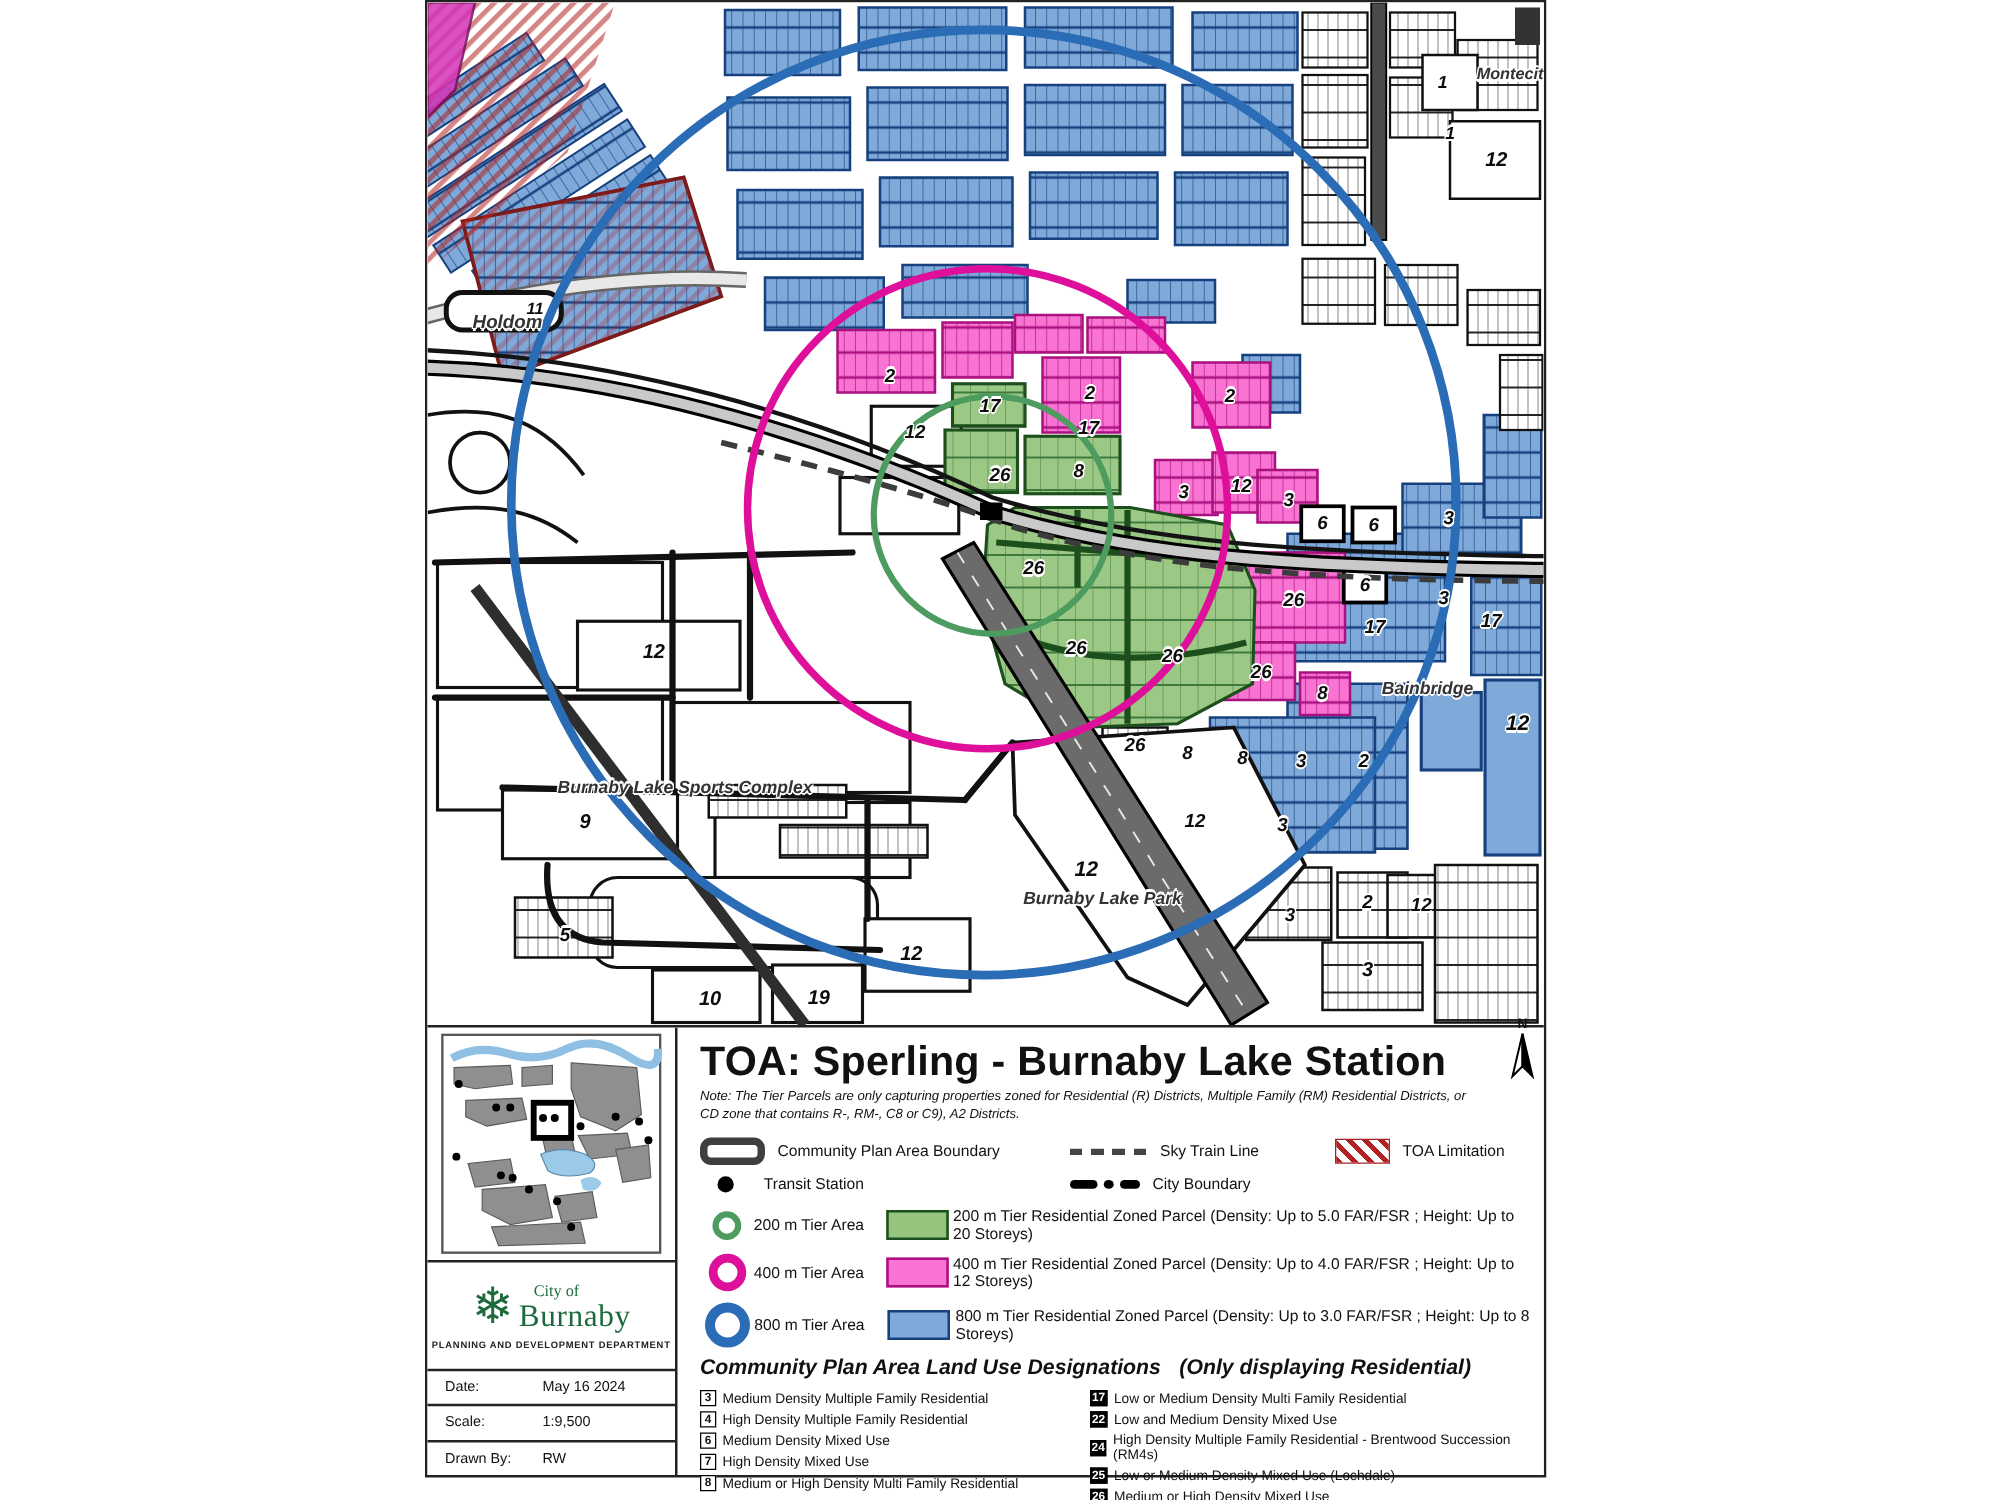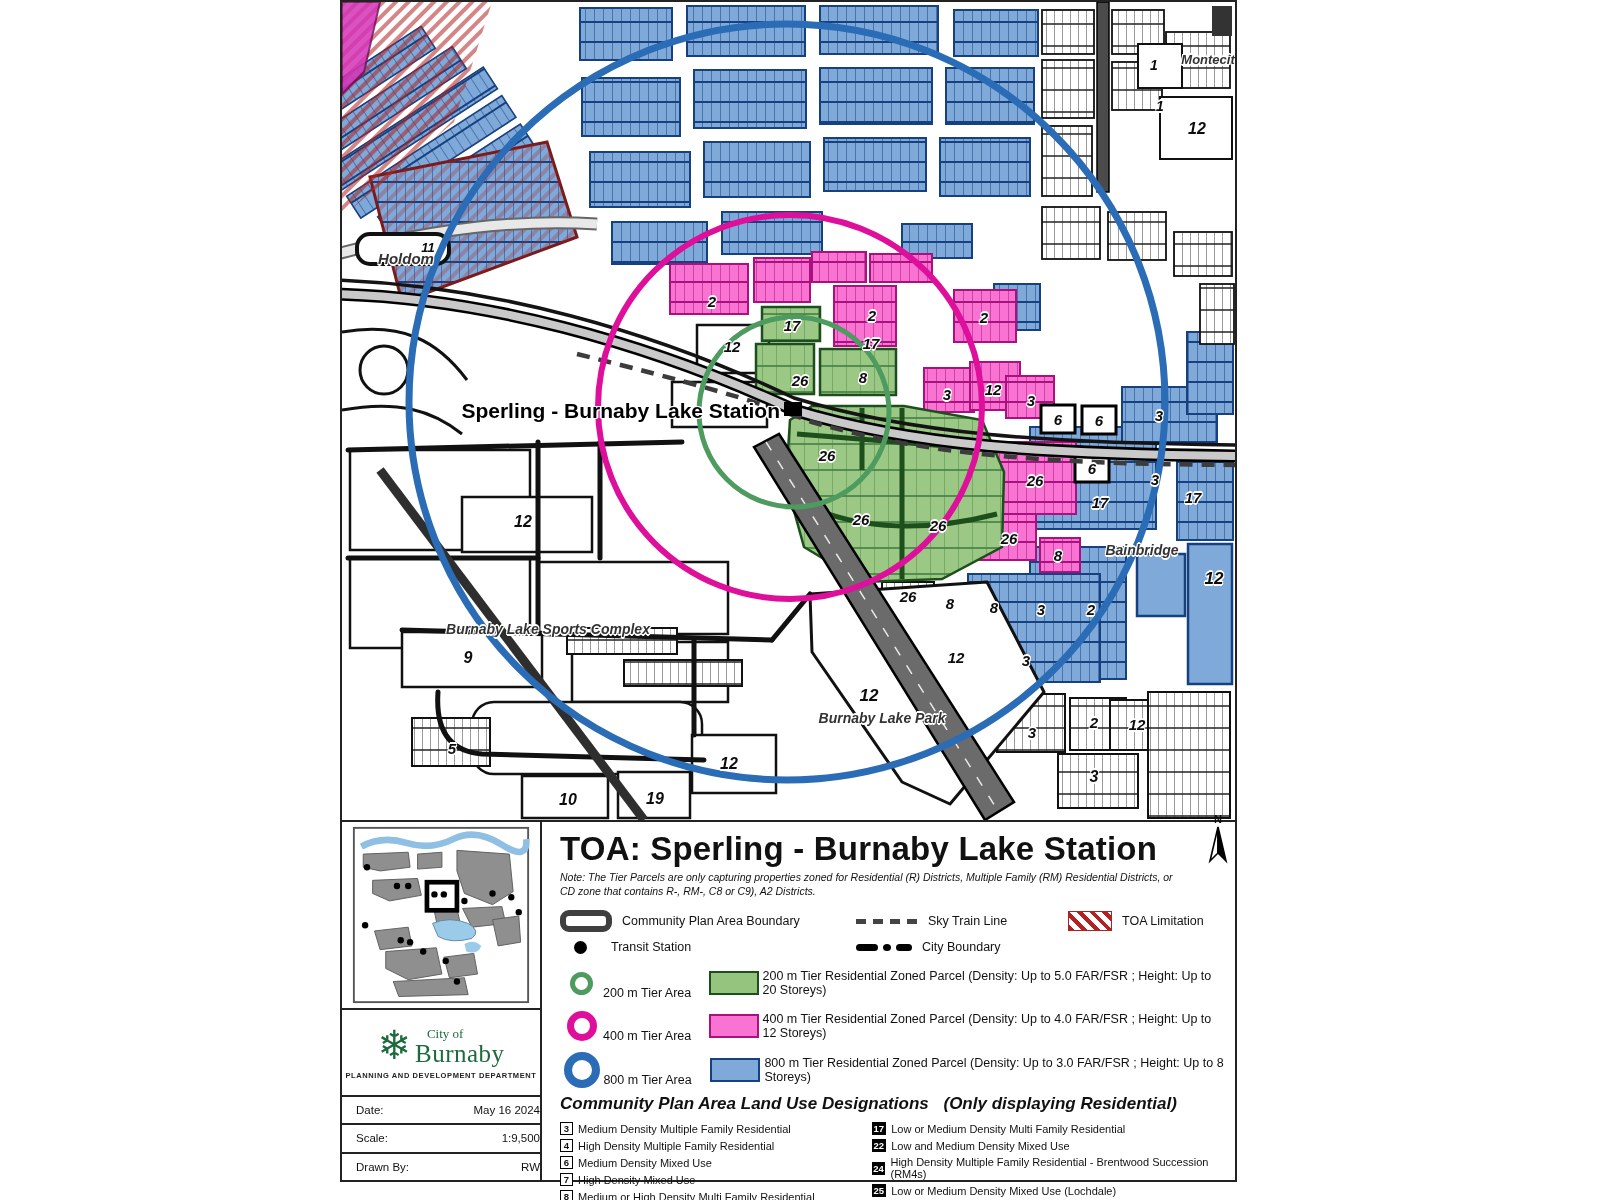--- a/index.html
+++ b/index.html
@@ -21,42 +21,42 @@
   .logo-box{height:86px;border-bottom:2px solid #222;display:flex;flex-direction:column;align-items:center;justify-content:center;}
   .logo-row{display:flex;align-items:center;gap:4px;}
   .logo-flake{font-family:"DejaVu Sans",sans-serif;font-size:40px;line-height:1;color:#1d6b3c;}
   .logo-text{font-family:"Liberation Serif",serif;color:#1d6b3c;line-height:1;}
   .logo-cityof{font-size:13px;margin-left:12px;}
   .logo-burnaby{font-size:25px;letter-spacing:.5px;}
   .dept{font-size:7.5px;font-weight:bold;letter-spacing:.6px;margin-top:5px;color:#222;}
   .meta-row{height:27px;display:flex;align-items:center;font-size:11.5px;border-bottom:2px solid #222;}
   .meta-row:last-child{border-bottom:none;}
   .meta-label{width:78px;padding-left:14px;}
-  .meta-value{flex:1;text-align:right;}
+  .meta-value{flex:1;text-align:left;}
 
   .right-col{flex:1;position:relative;padding:6px 10px 0 18px;box-sizing:border-box;}
   .map-title{font-size:33px;font-weight:bold;letter-spacing:.2px;margin:2px 0 3px 0;}
   .note{font-style:italic;font-size:10.5px;line-height:1.3;width:620px;color:#111;}
   .legend-top{display:grid;grid-template-columns:296px 212px 1fr;row-gap:8px;margin-top:12px;}
   .leg{display:flex;align-items:center;gap:10px;font-size:12.5px;}
   .sw-boundary{width:40px;height:10px;border:6px solid #3f3f3f;border-radius:9px;background:#fff;}
   .sw-skytrain{width:62px;height:5px;background:repeating-linear-gradient(90deg,#444 0 10px,transparent 10px 17px);}
   .sw-toa{width:42px;height:18px;border:1px solid #a22;background:repeating-linear-gradient(45deg,#b22222 0 4px,#fff 4px 9px);}
   .sw-station{width:13px;height:13px;border-radius:50%;background:#000;margin-left:14px;}
   .sw-cityb{display:flex;align-items:center;gap:5px;}
   .sw-cityb .d1{width:22px;height:7px;background:#000;border-radius:4px;}
   .sw-cityb .d2{width:8px;height:7px;background:#000;border-radius:50%;}
   .sw-cityb .d3{width:16px;height:7px;background:#000;border-radius:4px;}
   .tiers{margin-top:12px;display:flex;flex-direction:column;gap:9px;}
   .tier-row{display:flex;align-items:center;font-size:12.5px;}
   .ringbox{width:48px;display:flex;justify-content:center;}
   .ring200{width:13px;height:13px;border:5px solid #4e9b5f;border-radius:50%;}
   .ring400{width:16px;height:16px;border:7px solid #de109b;border-radius:50%;}
   .ring800{width:20px;height:20px;border:8px solid #2a6cb5;border-radius:50%;}
-  .tier-area{width:118px;margin-top:20px;}
+  .tier-area{width:118px;}
   .swatchbox{width:60px;display:flex;justify-content:flex-start;}
   .parcel-sw{width:46px;height:20px;border:2px solid;}
   .p200{background:#94c47d;border-color:#1c4f1c;}
   .p400{background:#f973d2;border-color:#a9117f;}
   .p800{background:#7fa9d9;border-color:#16407e;}
   .lu-head{margin-top:6px;font-size:17px;font-weight:bold;font-style:italic;}
   .lu-sub{margin-left:10px;}
   .lu-cols{display:flex;margin-top:8px;}
   .lu-col{display:flex;flex-direction:column;gap:4px;font-size:11px;}
   .lu-col.c1{width:332px;}
@@ -308,21 +308,20 @@
         <span class="map-label place" style="left: 540px; top: 716px; font-size: 14px;">Burnaby Lake Park</span>
         <span class="map-label" style="left: 690px; top: 730px;">3</span>
         <span class="map-label" style="left: 752px; top: 720px;">2</span>
         <span class="map-label" style="left: 795px; top: 722px;">12</span>
         <span class="map-label" style="left: 110px; top: 746px; font-size: 15px;">5</span>
         <span class="map-label" style="left: 752px; top: 775px; font-size: 16px;">3</span>
         <span class="map-label" style="left: 387px; top: 762px; font-size: 16px;">12</span>
         <span class="map-label" style="left: 226px; top: 798px; font-size: 16px;">10</span>
         <span class="map-label" style="left: 313px; top: 797px; font-size: 16px;">19</span>
       </div>
-    <div class="station-label">Sperling - Burnaby Lake Station</div>
     <div class="station-marker"></div>
   </div>
 
   <div class="north">
     <span class="north-n">N</span>
     <svg width="26" height="40" viewBox="0 0 26 40">
       <polygon points="13,2 5,36 13,28" fill="#fff" stroke="#000" stroke-width="1.6"></polygon>
       <polygon points="13,2 21,36 13,28" fill="#000" stroke="#000" stroke-width="1.6"></polygon>
     </svg>
   </div>

